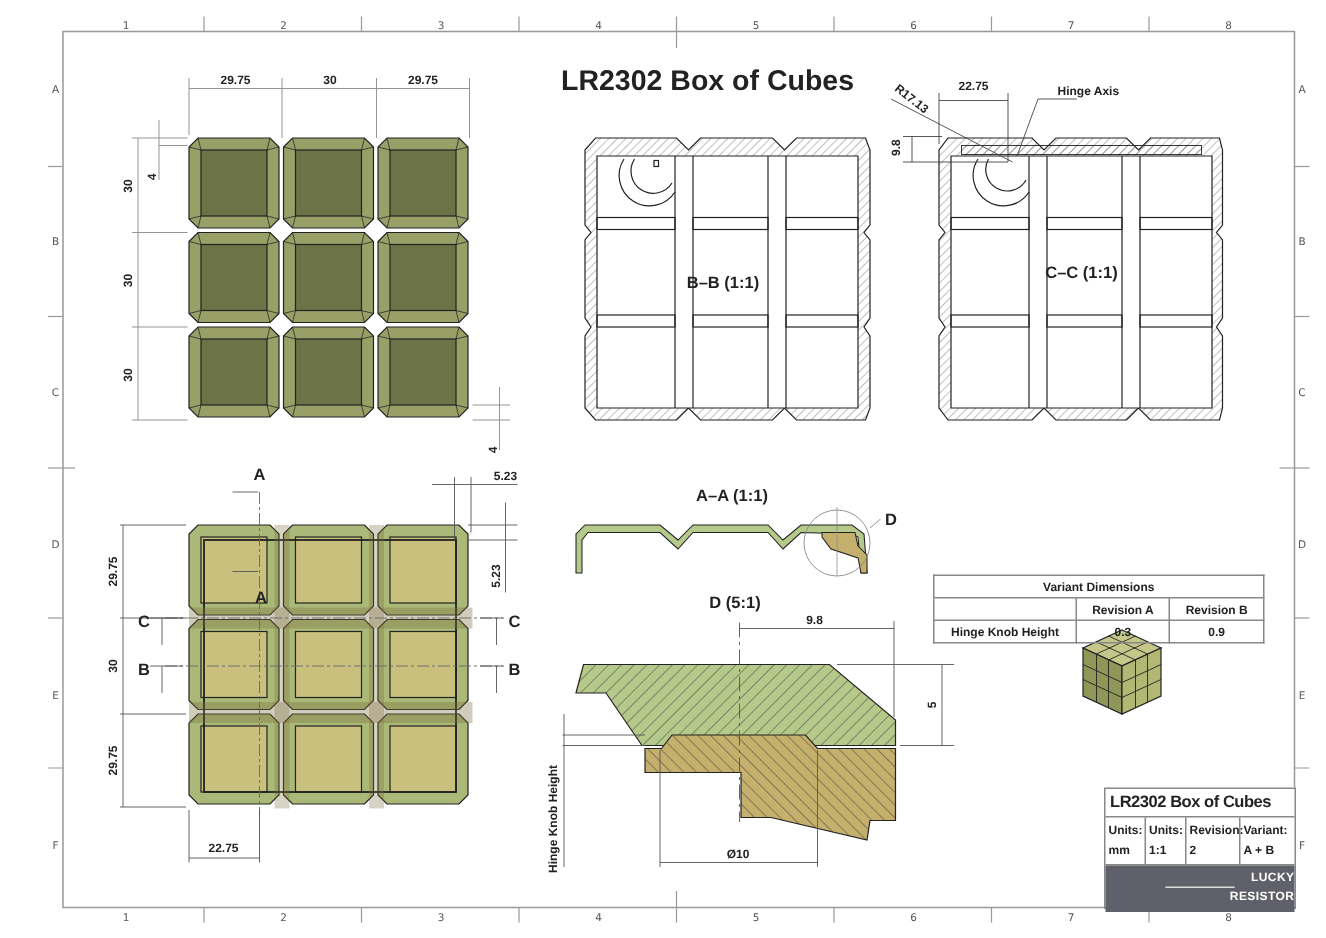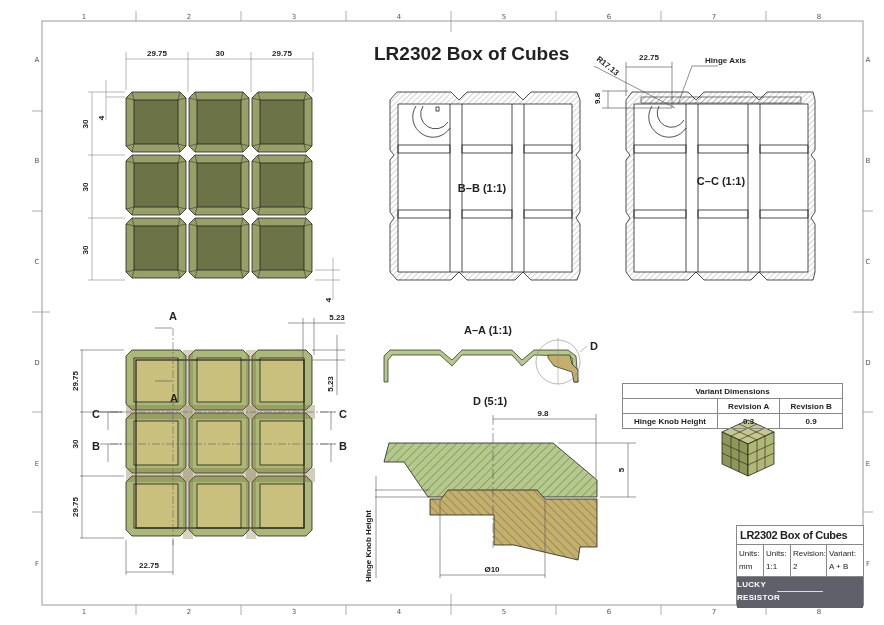--- a/index.html
+++ b/index.html
@@ -3,23 +3,23 @@
 <meta charset="utf-8">
 <style>
   html,body{margin:0;padding:0;background:#fff;}
   body{width:884px;height:625px;position:relative;overflow:hidden;font-family:"Liberation Sans",sans-serif;}
   #sheet{position:absolute;left:0;top:0;width:884px;height:625px;}
   .t{font-family:"Liberation Sans",sans-serif;font-weight:bold;fill:#222;}
   .g{font-family:"DejaVu Sans",sans-serif;fill:#555;font-size:7px;}
   .title-block{position:absolute;left:736px;top:525px;width:126px;height:79px;border:1px solid #888;background:#fff;font-family:"Liberation Sans",sans-serif;}
   .tb-title{height:18px;border-bottom:1px solid #888;font-size:11px;font-weight:bold;padding-left:3px;line-height:18px;color:#222;letter-spacing:-0.3px;}
   .tb-row{display:flex;height:31px;border-bottom:1px solid #888;}
-  .tb-cell{border-right:1px solid #888;padding:2px 2px;font-size:8px;font-weight:normal;color:#222;line-height:13px;}
+  .tb-cell{border-right:1px solid #888;padding:2px 2px;font-size:8px;font-weight:bold;color:#222;line-height:13px;}
   .tb-cell:last-child{border-right:none;}
-  .tb-logo{height:28px;background:#5f6069;color:#fff;text-align:left;font-size:8px;font-weight:bold;line-height:10px;padding-top:3px;letter-spacing:0.3px;}
+  .tb-logo{height:28px;background:#5f6069;color:#fff;text-align:right;font-size:8px;font-weight:bold;line-height:10px;padding-top:3px;letter-spacing:0.3px;}
   .tb-logo .bar{display:block;width:46px;height:1px;background:#ddd;margin:1px auto;}
   .vtable{position:absolute;left:622px;top:335px;width:221px;border-collapse:collapse;font-family:"Liberation Sans",sans-serif;font-size:8px;font-weight:bold;color:#222;margin-top:48px;}
   .vtable td{border:1px solid #888;text-align:center;height:14px;padding:0;}
 </style>
 </head>
 <body>
 
 <svg id="sheet" width="884" height="625" viewBox="0 0 884 625" xmlns="http://www.w3.org/2000/svg">
   <defs>
     <pattern id="hatch" patternUnits="userSpaceOnUse" width="6" height="6" patternTransform="rotate(45)">

